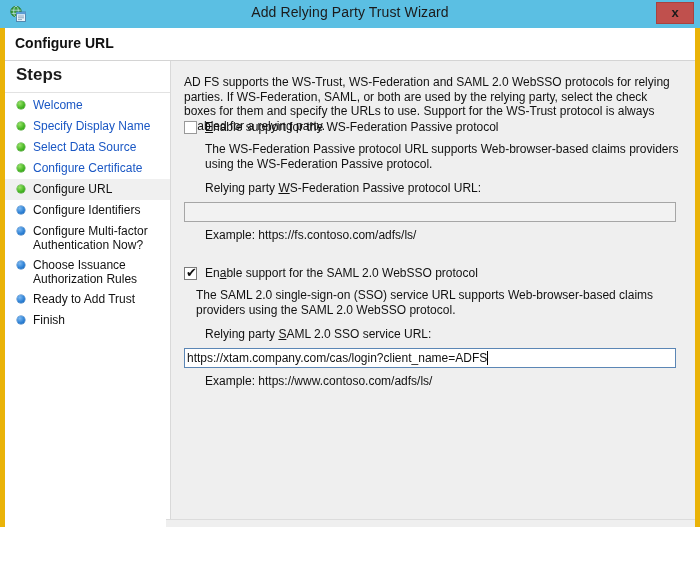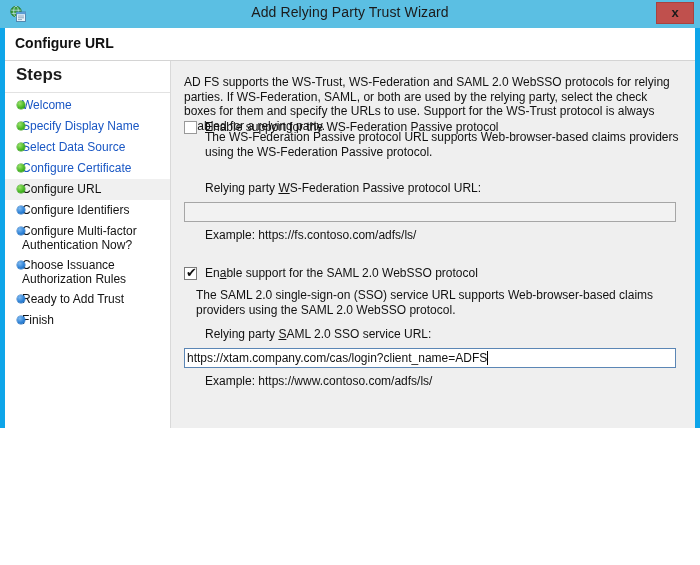--- a/index.html
+++ b/index.html
@@ -8,23 +8,23 @@
     background: #ffffff;
   }
   body {
     font-family: "Liberation Sans", sans-serif;
     -webkit-font-smoothing: none;
   }
 
   .window {
     position: relative;
     width: 700px;
-    height: 428px;
-    box-sizing: border-box;
-    background: #0ea5e9;
+    height: 527px;
+    box-sizing: border-box;
+    background: #eab308;
     overflow: hidden;
   }
 
   
   .titlebar {
     position: absolute;
     left: 0; top: 0;
     width: 700px;
     height: 28px;
     background: #5bbfe3;
@@ -110,21 +110,21 @@
     height: 1px;
     background: #e2e2e2;
   }
   .steps-list {
     position: absolute;
     left: 0; top: 34px;
     width: 165px;
   }
   .step {
     position: relative;
-    padding: 3px 8px 3px 17px;
+    padding: 3px 8px 3px 28px;
     min-height: 15px;
     font-size: 12px;
     line-height: 14px;
     color: #111111;
     cursor: pointer;
   }
   .step.current {
     background: #f0f0f0;
   }
   .step.link .step-label {
@@ -322,21 +322,21 @@
 
     <div class="content">
 
       <div class="intro">AD FS supports the WS-Trust, WS-Federation and SAML 2.0 WebSSO protocols for relying parties.  If WS-Federation, SAML, or both are used by the relying party, select the check boxes for them and specify the URLs to use.  Support for the WS-Trust protocol is always enabled for a relying party.</div>
 
       <div class="checkrow" style="left:13px; top:59px;">
         <span class="checkbox disabled"></span>
         <span class="cb-label"><u>E</u>nable support for the WS-Federation Passive protocol</span>
       </div>
 
-      <div class="desc" style="left:34px; top:69px;">The WS-Federation Passive protocol URL supports Web-browser-based claims providers using the WS-Federation Passive protocol.</div>
+      <div class="desc" style="left:34px; top:81px;">The WS-Federation Passive protocol URL supports Web-browser-based claims providers using the WS-Federation Passive protocol.</div>
 
       <div class="field-label" style="left:34px; top:120px;">Relying party <u>W</u>S-Federation Passive protocol URL:</div>
 
       <input class="textinput disabled" style="left: 13px; top: 141px; width: 492px;" type="text" readonly="" value="">
 
       <div class="example" style="left:34px; top:167px;">Example: https://fs.contoso.com/adfs/ls/</div>
 
       <div class="checkrow" style="left:13px; top:205px;">
         <span class="checkbox">
             <span class="checkmark">✔</span>

